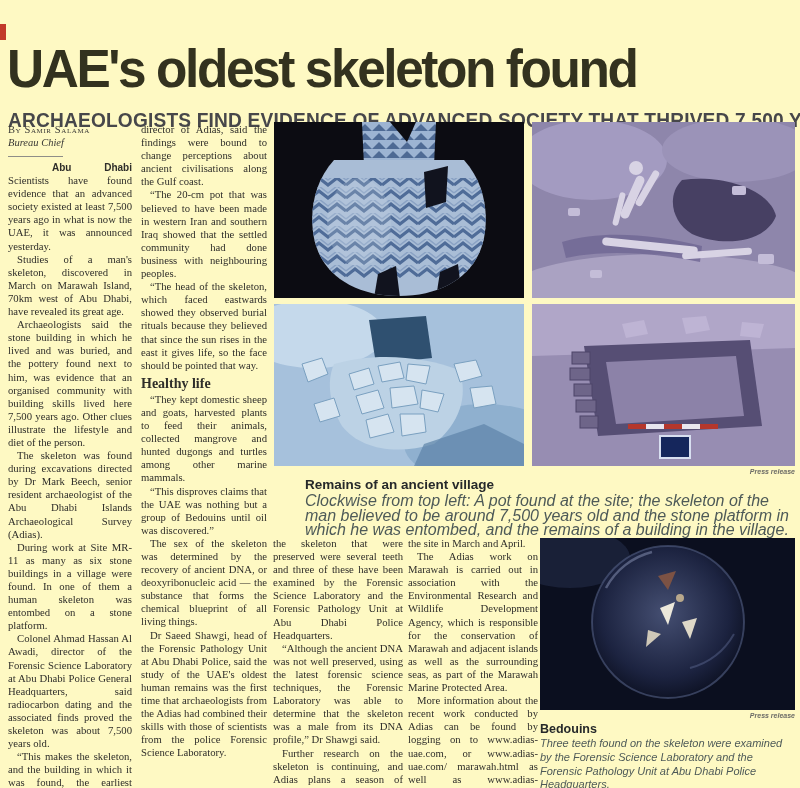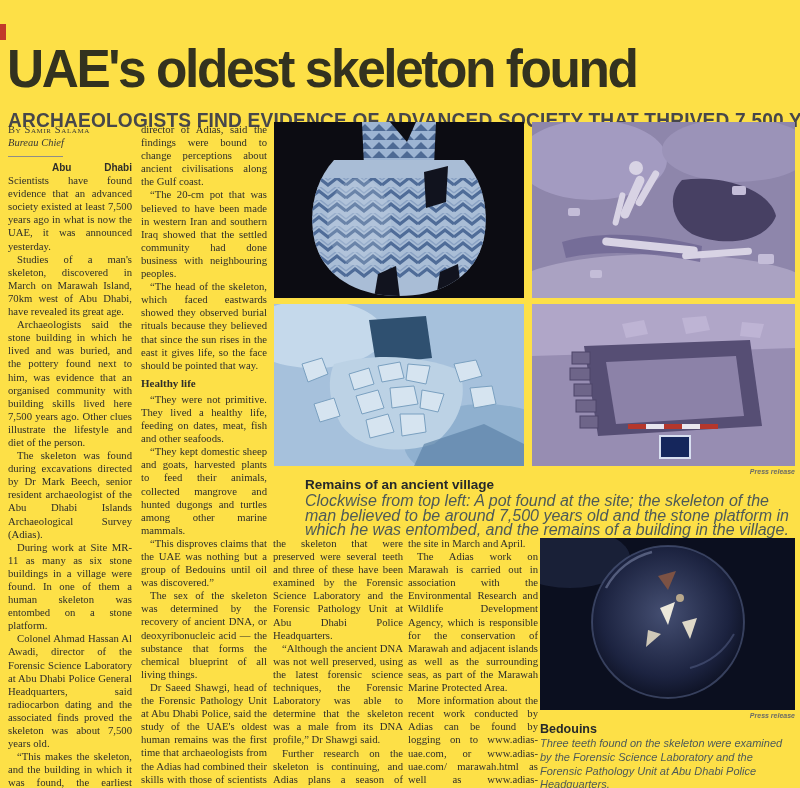--- a/index.html
+++ b/index.html
@@ -1,16 +1,16 @@
 <!DOCTYPE html>
 <html><head>
 <meta charset="utf-8">
 <style>
   html,body{margin:0;padding:0;background:#e8e7e1;}
-  .page{position:relative;width:800px;height:788px;background:#fde047;overflow:hidden;
+  .page{position:relative;width:800px;height:788px;background:#fef9c3;overflow:hidden;
         font-family:"Liberation Serif",serif;color:#2f2e2a;}
   .abs{position:absolute;}
 
   
   .headline{left:7px;top:2px;width:780px;font-family:"Liberation Sans",sans-serif;
     font-weight:bold;font-size:53px;letter-spacing:-2.5px;color:#33321f;
     transform:scaleX(.97);transform-origin:left top;white-space:nowrap;}
   .red-mark{left:0;top:24px;width:6px;height:16px;background:#c23a2a;}
   .subheadline{left:8px;top:93px;width:788px;font-family:"Liberation Sans",sans-serif;
     font-weight:600;font-size:19.5px;letter-spacing:.2px;color:#47474a;white-space:nowrap;
@@ -20,21 +20,21 @@
   .byline{left:8px;top:123px;width:124px;font-size:10.5px;line-height:13px;}
   .byline .rep{font-variant:small-caps;letter-spacing:.6px;color:#3a3936;}
   .byline .role{font-style:italic;color:#3a3936;}
   .byline .rule{border:0;border-top:1.3px solid #8f8e88;width:55px;margin:7px 0 0 0;}
 
   
   .col{font-size:10.7px;line-height:13.1px;text-align:justify;overflow:hidden;}
   .col p{margin:0;text-indent:9px;}
   .col p.noind{text-indent:0;}
   .col .lead-in{font-family:"Liberation Sans",sans-serif;font-size:10px;font-weight:bold;margin-left:44px;}
-  .crosshead{margin:5px 0 3px 0;font-size:11px;font-weight:bold;text-indent:0;}
+  .crosshead{margin:5px 0 3px 0;font-size:14px;font-weight:bold;text-indent:0;}
 
   .col1{left:8px;top:161px;width:124px;height:627px;}
   .col2{left:141px;top:123px;width:126px;height:665px;}
   .col3{left:273px;top:537px;width:130px;height:251px;}
   .col4{left:408px;top:537px;width:130px;height:251px;}
 
   
   .photo{overflow:hidden;background:#8e86ab;}
   .photo svg{display:block;width:100%;height:100%;}
   .ph-pot{left:274px;top:122px;width:250px;height:176px;}
@@ -79,21 +79,20 @@
     <p>Colonel Ahmad Hassan Al Awadi, director of the Forensic Science Laboratory at Abu Dhabi Police General Headquarters, said radiocarbon dating and the associated finds proved the skeleton was about 7,500 years old.</p>
     <p>“This makes the skeleton, and the building in which it was found, the earliest evidence yet found of the presence of man in the UAE.</p>
 
   </div>
 
   <div class="abs col col2">
     <p class="noind">director of Adias, said the findings were bound to change perceptions about ancient civilisations along the Gulf coast.</p>
     <p>“The 20-cm pot that was believed to have been made in western Iran and southern Iraq showed that the settled community had done business with neighbouring peoples.</p>
     <p>“The head of the skeleton, which faced eastwards showed they observed burial rituals because they believed that since the sun rises in the east it gives life, so the face should be pointed that way.</p>
     <h3 class="crosshead">Healthy life</h3>
-    <p>“They were not primitive. They lived a healthy life, feeding on dates, meat, fish and other seafoods.</p>
     <p>“They kept domestic sheep and goats, harvested plants to feed their animals, collected mangrove and hunted dugongs and turtles among other marine mammals.</p>
     <p>“This disproves claims that the UAE was nothing but a group of Bedouins until oil was discovered.”</p>
     <p>The sex of the skeleton was determined by the recovery of ancient DNA, or deoxyribonucleic acid — the substance that forms the chemical blueprint of all living things.</p>
     <p>Dr Saeed Shawgi, head of the Forensic Pathology Unit at Abu Dhabi Police, said the study of the UAE's oldest human remains was the first time that archaeologists from the Adias had combined their skills with those of scientists from the police Forensic Science Laboratory.</p>
 
   </div>
 
   <div class="abs photo ph-pot">
     <svg viewBox="0 0 250 176" preserveAspectRatio="none" aria-hidden="true">
       <defs>

